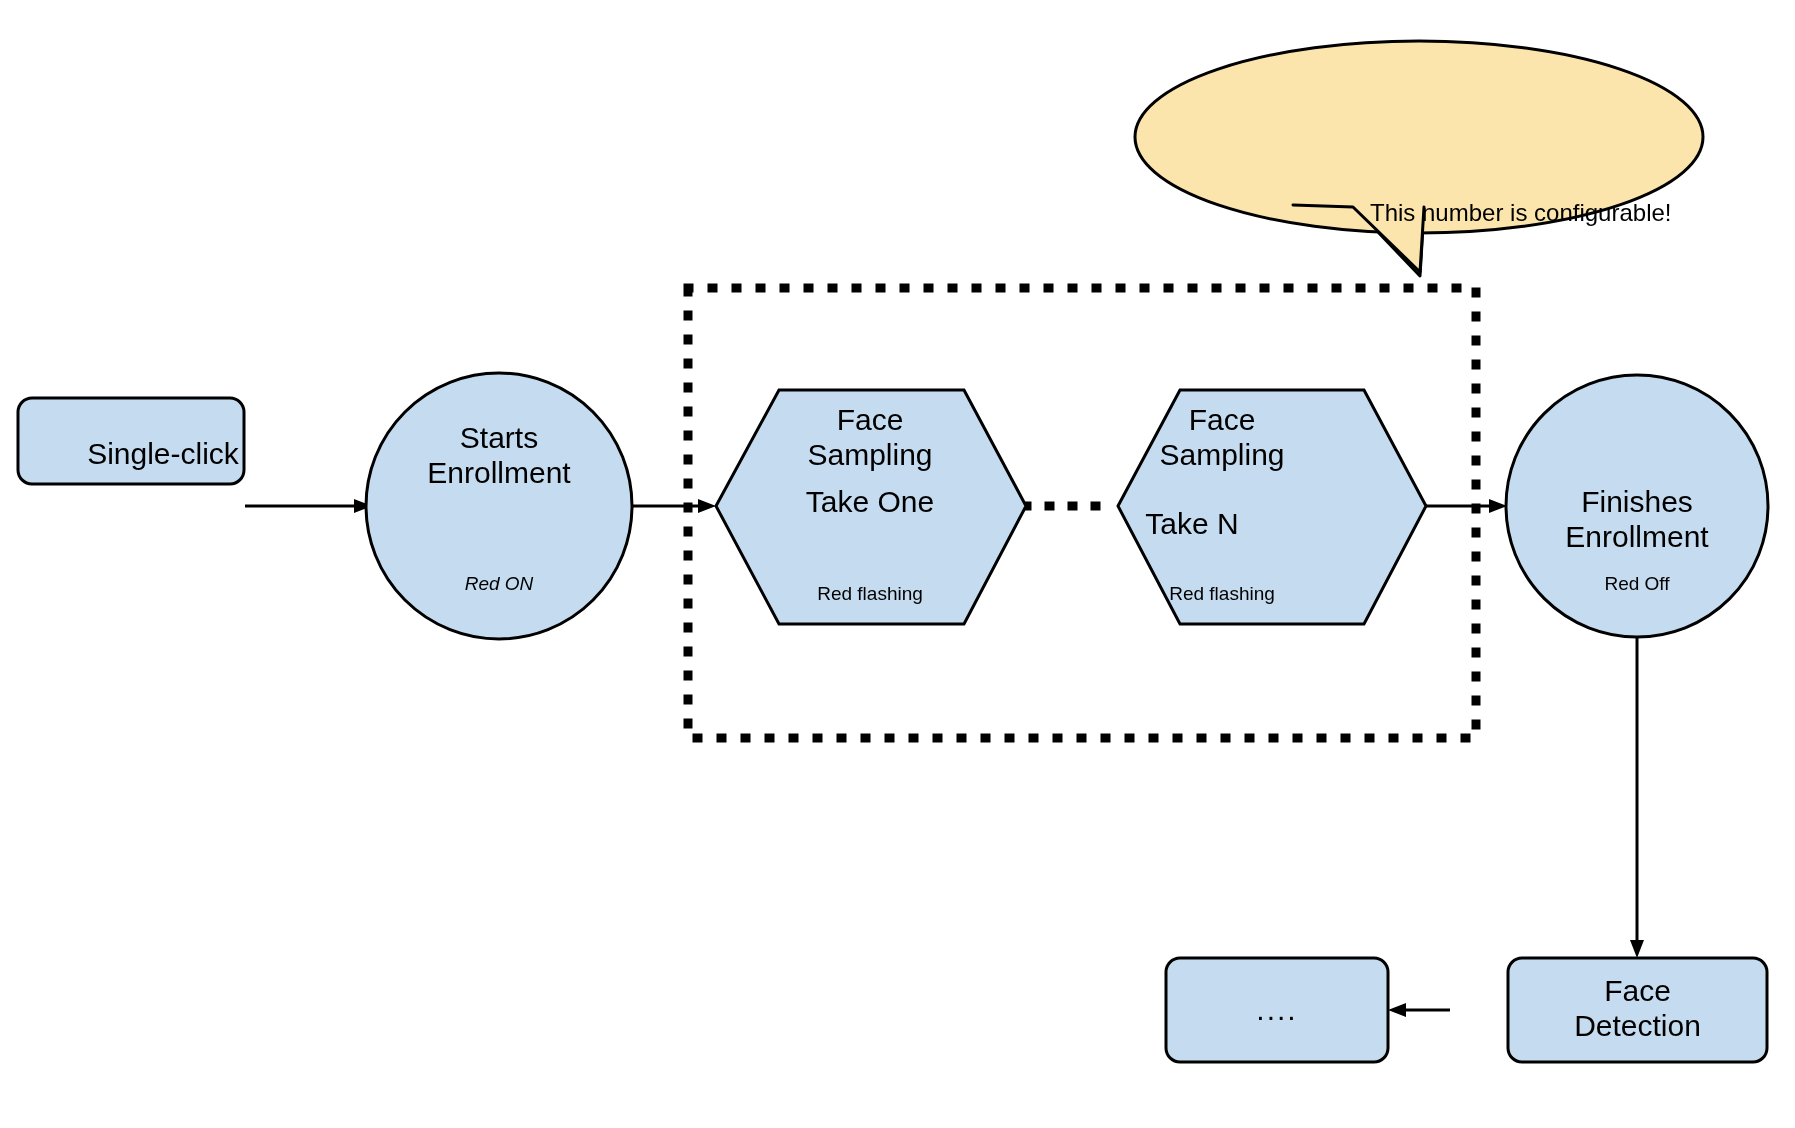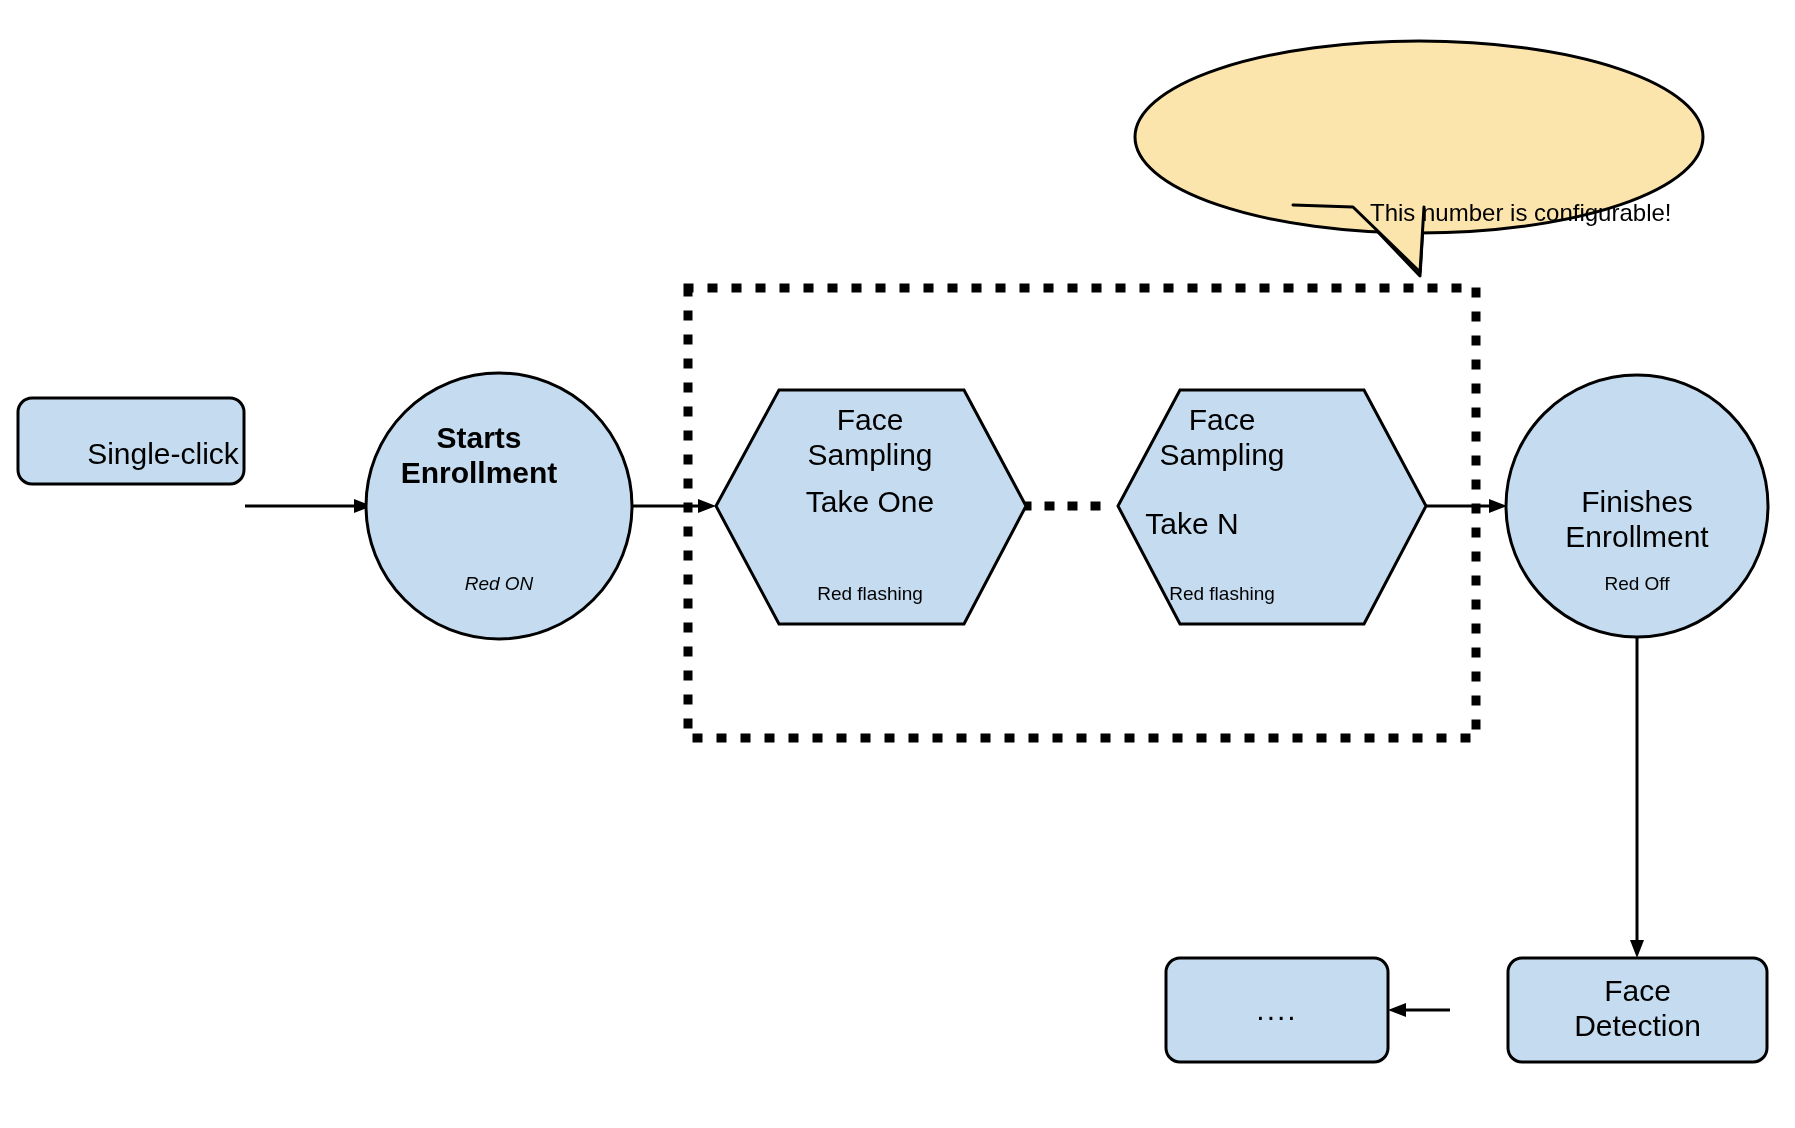--- a/index.html
+++ b/index.html
@@ -101,21 +101,21 @@
 
     <g>
       <path d="M1290,210 L1424,210 L1420,276 L1355,208 Z" fill="#fbe5ad" stroke="#000000" stroke-width="3" stroke-linejoin="round"></path>
       <ellipse cx="1419" cy="137" rx="284" ry="96" fill="#fbe5ad" stroke="#000000" stroke-width="3"></ellipse>
       <path d="M1293,205 L1353,207 L1420,272 L1424,207" fill="#fbe5ad" stroke="#000000" stroke-width="3" stroke-linejoin="round" stroke-linecap="round"></path>
     </g>
   </svg>
 
   <div class="node-label lbl-main" style="left:18px; top:436px; width:248px;margin-left:21px;">Single-click</div>
 
-  <div class="node-label lbl-main" style="left:349px; top:420px; width:260px;font-weight:bold;">Starts
+  <div class="node-label lbl-main" style="left:369px; top:420px; width:260px;">Starts
 Enrollment</div>
   <div class="node-label lbl-sub" style="left:369px; top:573px; width:260px;font-style:italic;">Red ON</div>
 
   <div class="node-label lbl-main" style="left:760px; top:402px; width:220px;">Face
 Sampling</div>
   <div class="node-label lbl-main" style="left:760px; top:484px; width:220px;">Take One</div>
   <div class="node-label lbl-sub" style="left:760px; top:583px; width:220px;">Red flashing</div>
 
   <div class="node-label lbl-main" style="left:1112px; top:402px; width:220px;">Face
 Sampling</div>

